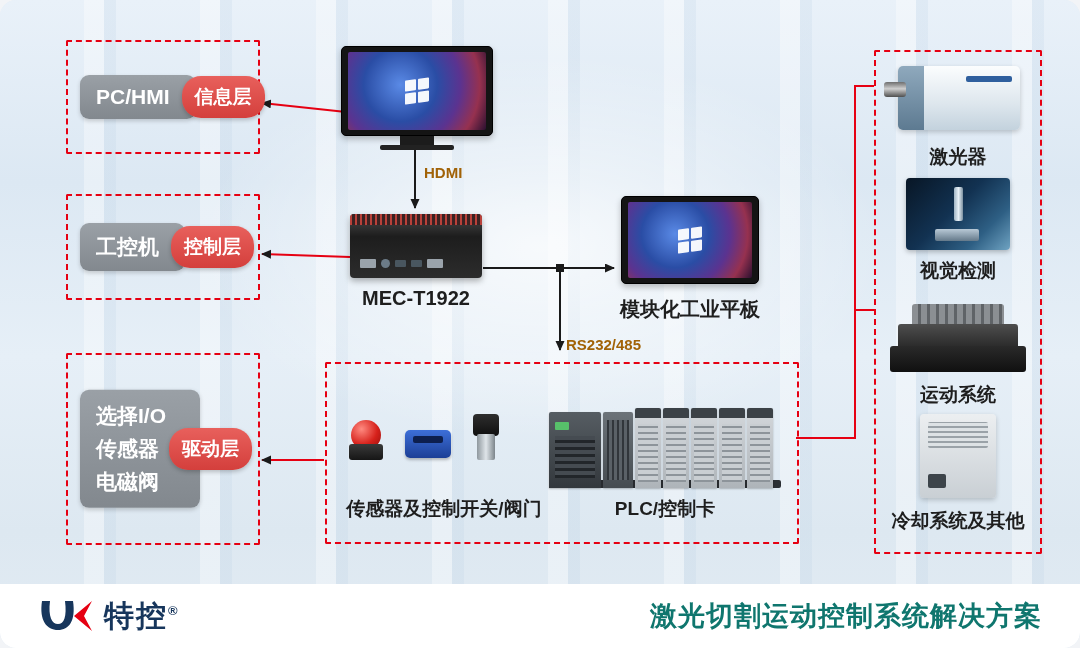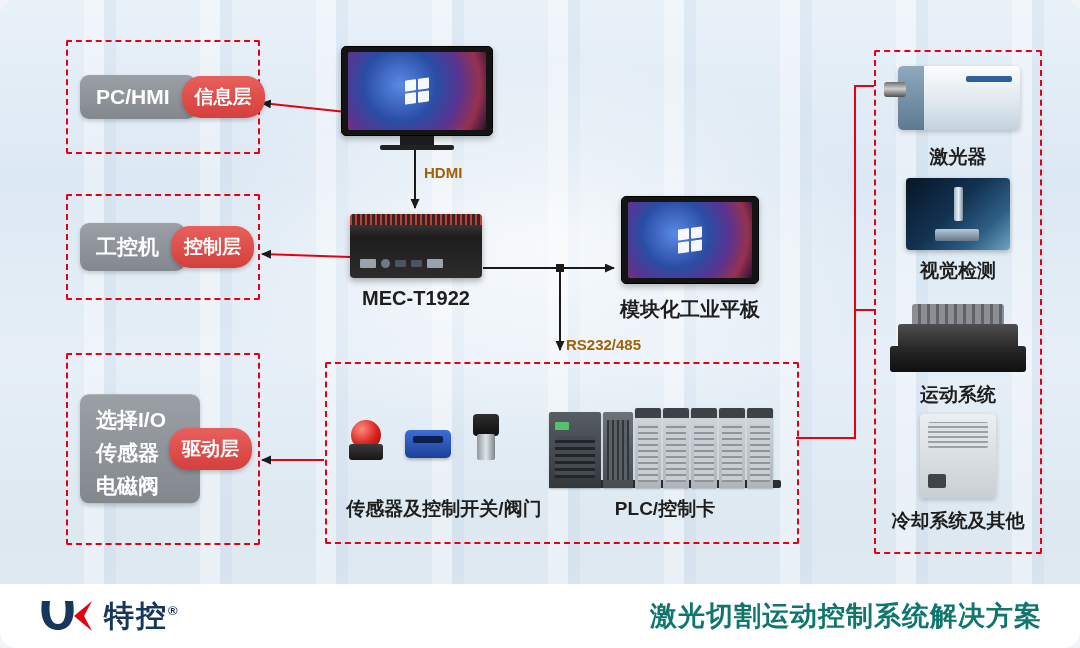--- a/index.html
+++ b/index.html
@@ -11,21 +11,21 @@
     opacity:.65;}
   .bg-glow{position:absolute;left:18%;top:8%;width:64%;height:60%;background:radial-gradient(ellipse at center,rgba(255,255,255,.75) 0%,rgba(255,255,255,0) 70%);}
   
   .dashed{position:absolute;border:2px dashed #e60012;border-radius:2px;}
   
   .pillrow{position:absolute;display:flex;align-items:center;}
   .pill{background:linear-gradient(180deg,#9aa0a6,#82888e);color:#fff;font-weight:bold;font-size:21px;
         padding:10px 26px 10px 16px;border-radius:9px;box-shadow:0 2px 4px rgba(0,0,0,.18);white-space:nowrap;}
   .badge{background:linear-gradient(180deg,#e8605c,#d43f3c);color:#fff;font-weight:bold;font-size:19px;
          padding:8px 13px;border-radius:19px;margin-left:-14px;box-shadow:0 2px 4px rgba(0,0,0,.22);white-space:nowrap;z-index:2;}
-  .pill.multi{display:flex;flex-direction:column;gap:9px;padding:14px 34px 5px 16px;line-height:1.15;}
+  .pill.multi{display:flex;flex-direction:column;gap:9px;padding:14px 34px 14px 16px;line-height:1.15;}
   .badge.abs{position:absolute;right:6px;top:50%;transform:translateY(-50%);margin-left:0;}
   
   .lbl{position:absolute;color:#1e1e1e;font-weight:bold;font-size:20px;text-align:center;}
   .lbl.small{font-size:19px;}
   .redlbl{position:absolute;color:#a16207;font-weight:bold;font-size:15px;}
   
   .monitor{position:absolute;}
   .frame{background:#141414;border:1px solid #000;border-radius:5px;padding:5px 6px;box-shadow:0 3px 6px rgba(0,0,0,.25);}
   .screen{position:relative;border-radius:2px;overflow:hidden;
     background:radial-gradient(circle at 38% 42%,#5a8ae6 0%,#2a4da5 38%,#5b3390 62%,#96314f 82%,#2a1030 100%);}

